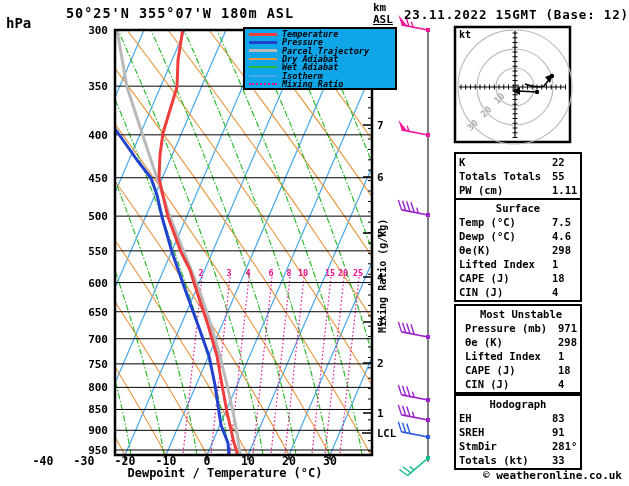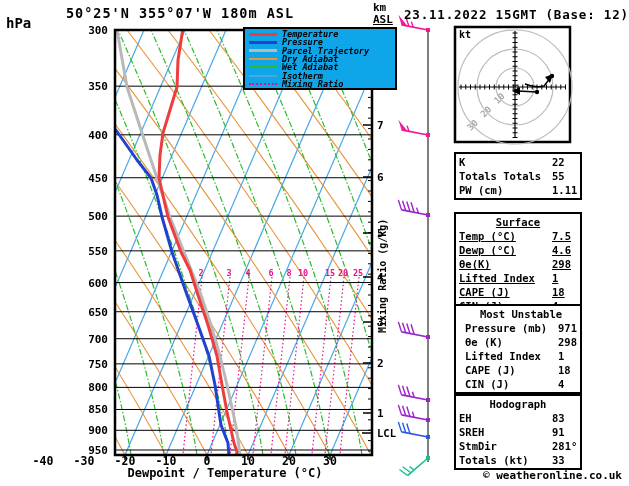--- a/index.html
+++ b/index.html
@@ -411,21 +411,21 @@
         </div>
         <div class="trow">
           <span class="lb">Totals Totals</span>
           <span class="vl">55</span>
         </div>
         <div class="trow">
           <span class="lb">PW (cm)</span>
           <span class="vl">1.11</span>
         </div>
       </div>
-      <div class="tbox" style="top: 212px; text-decoration: underline;">
+      <div class="tbox" style="top: 198px;">
         <div class="thead">Surface</div>
         <div class="trow">
           <span class="lb">Temp (°C)</span>
           <span class="vl">7.5</span>
         </div>
         <div class="trow">
           <span class="lb">Dewp (°C)</span>
           <span class="vl">4.6</span>
         </div>
         <div class="trow">

